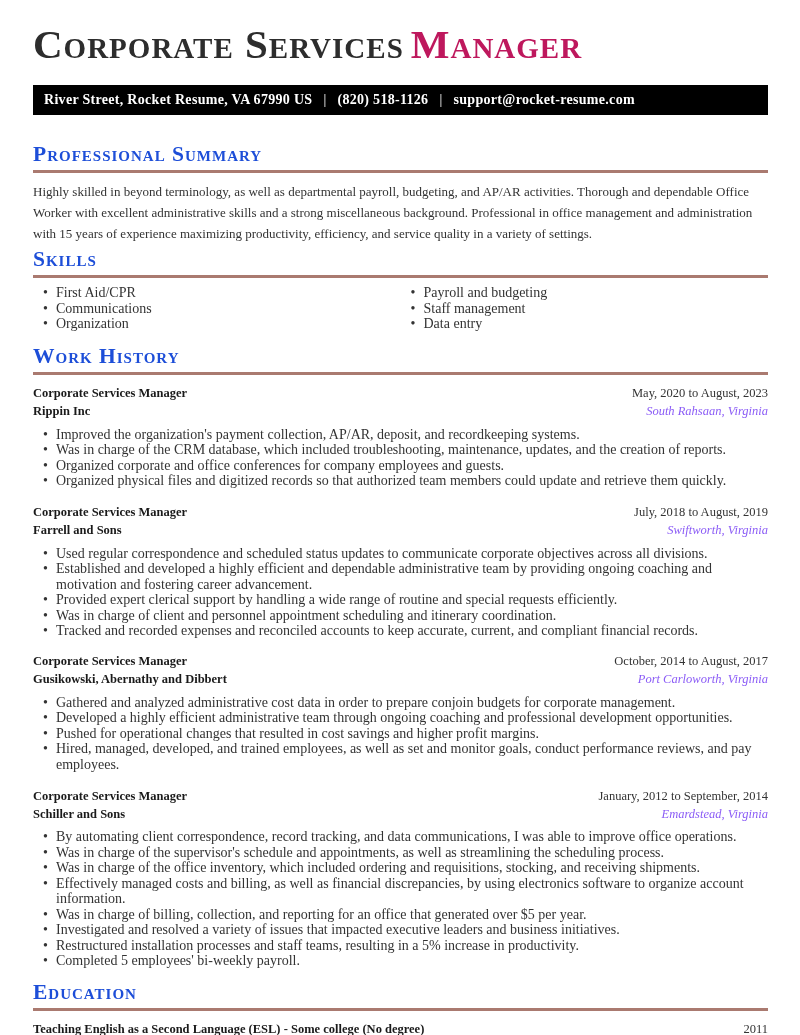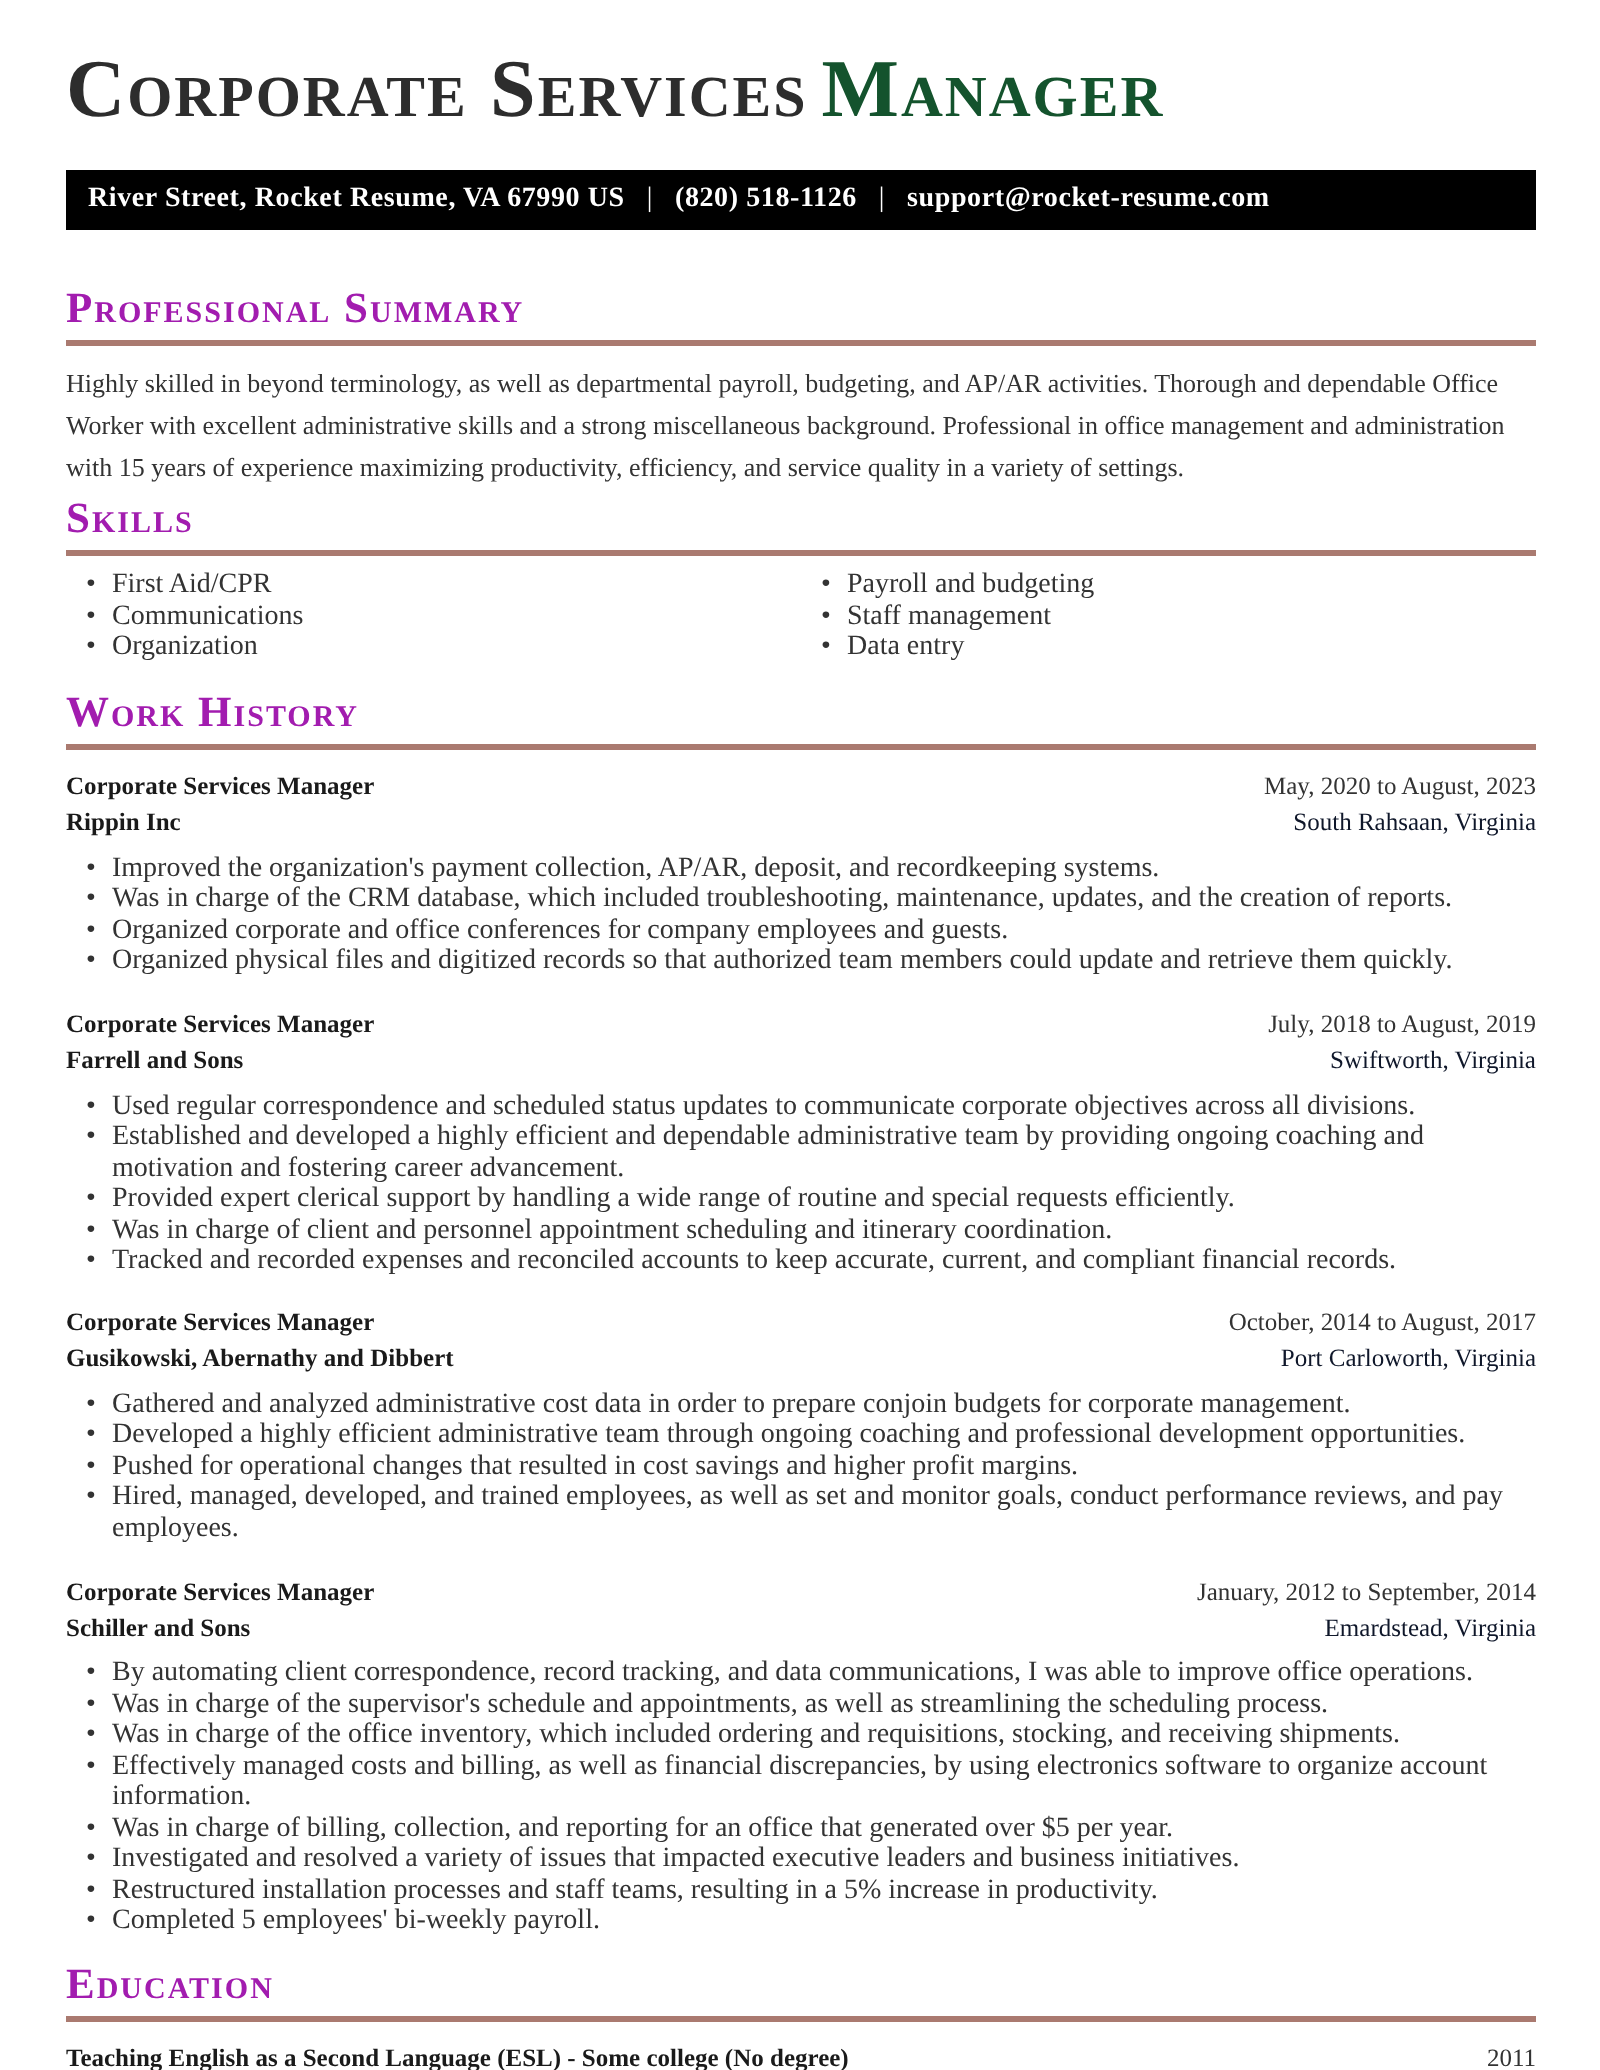--- a/index.html
+++ b/index.html
@@ -11,32 +11,32 @@
     color: #333333;
   }
   .page { padding: 24px 32px 0 33px; }
 
   
   .title {
     margin: 0; font-size: 41px; line-height: 40px; font-weight: 700;
     font-variant: small-caps; letter-spacing: 1px; color: #2d2d2d;
     white-space: nowrap;
   }
-  .title .accent { color: #14532d; margin-left: 7px; }
+  .title .accent { color: #be185d; margin-left: 7px; }
   .contact-bar {
     margin-top: 21px; background: #000000; color: #ffffff;
     font-size: 14px; font-weight: 700; line-height: 15px;
     padding: 7px 10px 8px 11px; letter-spacing: 0.3px;
   }
   .contact-bar .sep { margin: 0 11px; font-weight: 400; }
 
   
   .section-heading {
     margin: 0; font-size: 21.5px; line-height: 24px; font-weight: 700;
-    font-variant: small-caps; letter-spacing: 1px; color: #a21caf;
+    font-variant: small-caps; letter-spacing: 1px; color: #1d4ed8;
   }
   .rule { height: 3px; background: #aa7a70; margin: 4px 0 0; border: 0; }
   .sec-summary { margin-top: 27px; }
   .sec-skills { margin-top: 3px; }
   .sec-work { margin-top: 12px; }
   .sec-education { margin-top: 11px; }
 
   .summary-text { margin: 8px 0 0; font-size: 13px; line-height: 21px; }
 
   
@@ -51,21 +51,21 @@
   .skills-col { width: 50%; }
 
   
   .job { margin-top: 14px; }
   .job.first { margin-top: 9px; }
   .job.j3 { margin-top: 13px; }
   .job.j4 { margin-top: 15px; }
   .row { display: flex; justify-content: space-between; align-items: baseline;
          font-size: 12.5px; line-height: 18px; }
   .row .b { font-weight: 700; color: #1a1a1a; }
-  .row .it { color: #0f172a; }
+  .row .it { font-style: italic; color: #8b5cf6; }
   .job ul.bullets { margin-top: 7px; }
   .job.j4 ul.bullets { margin-top: 6px; }
 
   
   .edu1 { margin-top: 9px; }
   .edu2 { margin-top: 10px; }
 </style>
 </head>
 <body>
 

